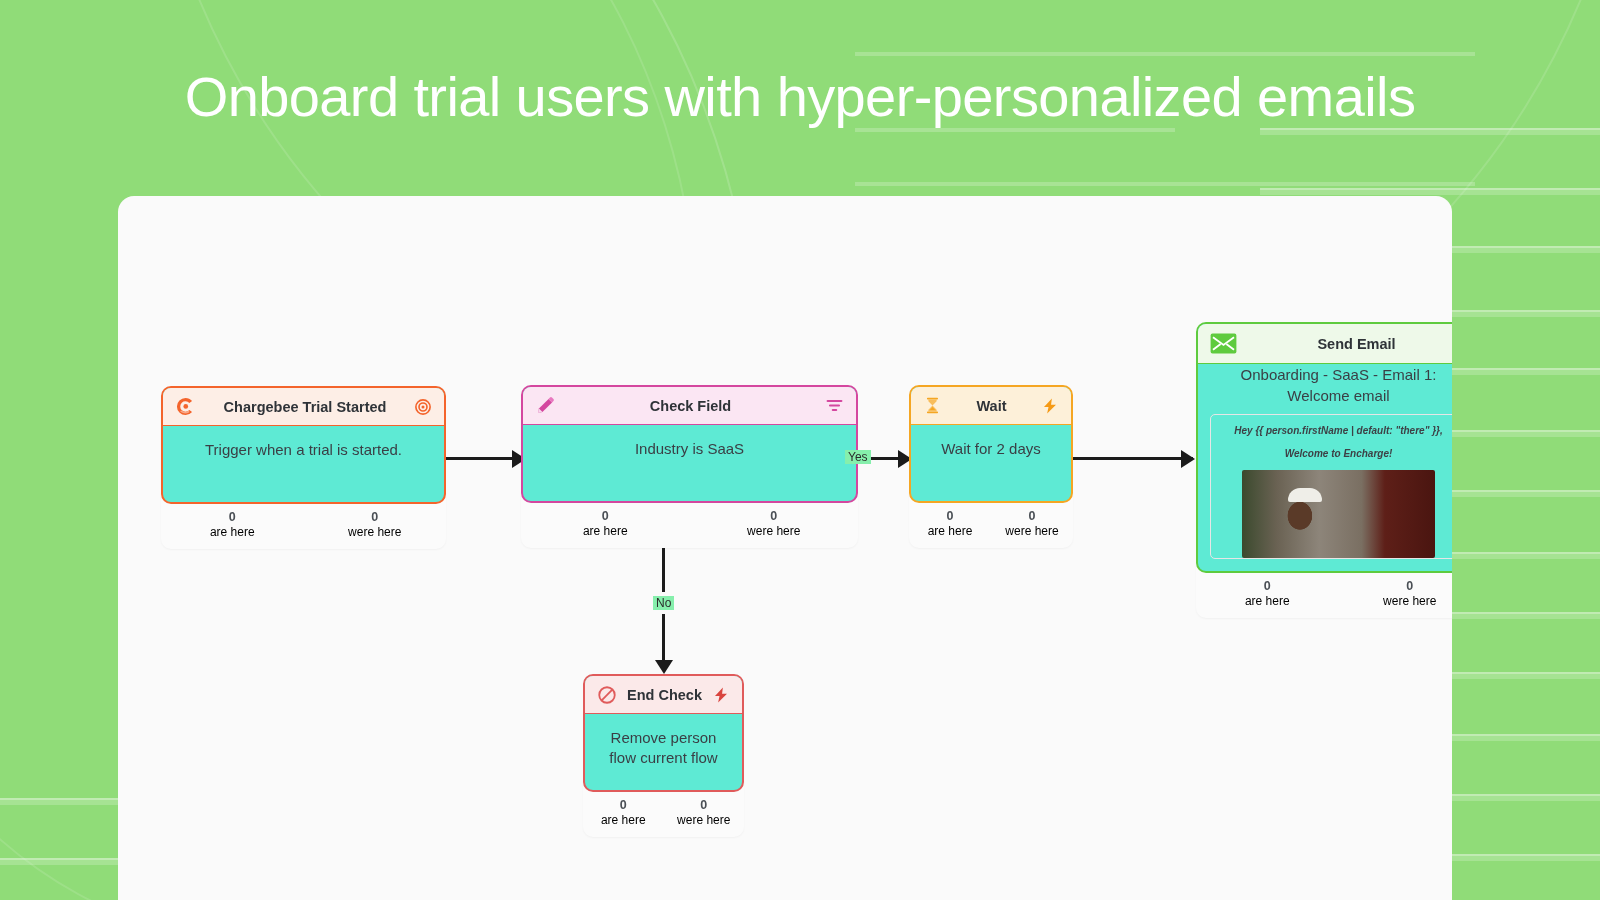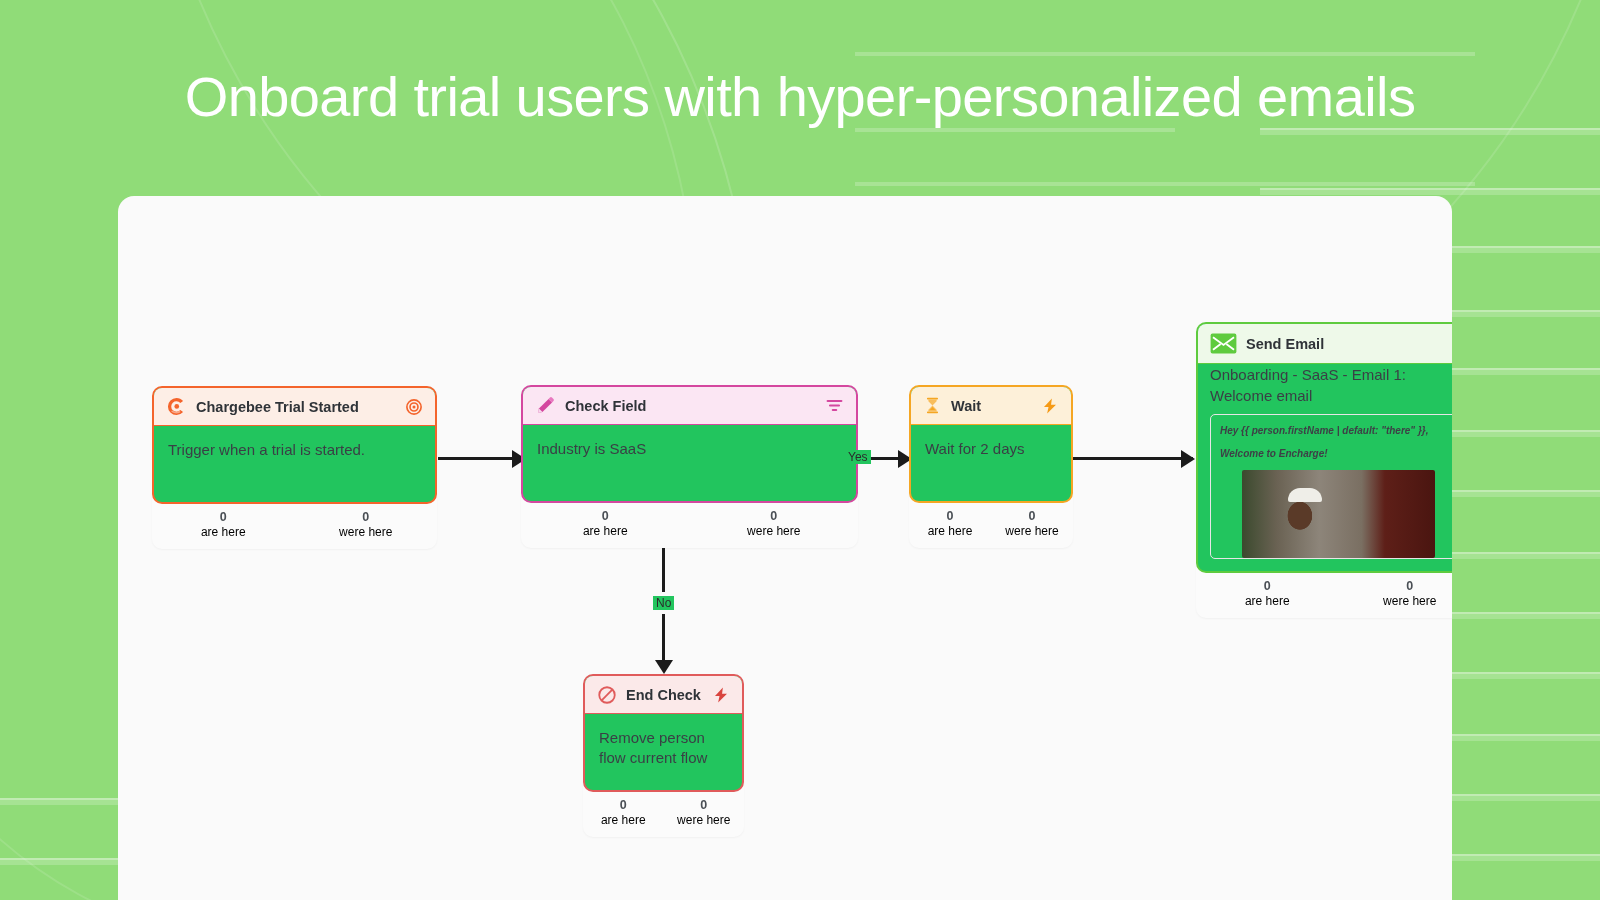--- a/index.html
+++ b/index.html
@@ -52,26 +52,27 @@
     width:1334px; height:704px;
     background:#fafafa;
     border-radius:16px 16px 0 0;
     overflow:hidden;
   }
   .flow { position:absolute; inset:0; }
 
   
   .node { position:absolute; }
   .node-card {
-    background:#22c55e;
+    background:#5eead4;
     border:2px solid var(--c);
     border-radius:10px;
     overflow:hidden;
     position:relative;
     z-index:2;
+    text-align:center;
   }
   .node-head {
     display:flex; align-items:center; gap:9px;
     padding:0 12px; height:38px;
     background:var(--head);
     border-bottom:1.5px solid var(--c);
   }
   .node-head .title {
     font-size:14.5px; font-weight:700; color:#2f3338;
     flex:1; white-space:nowrap; overflow:hidden;
@@ -103,21 +104,21 @@
     border-top:9px solid transparent; border-bottom:9px solid transparent;
     border-left:14px solid #1b1b1b;
   }
   .arrow-d {
     position:absolute; width:0; height:0; z-index:0;
     border-left:9px solid transparent; border-right:9px solid transparent;
     border-top:14px solid #1b1b1b;
   }
   .edge-label {
     position:absolute; font-size:12px; color:#2b2b2b;
-    background:#22c55e; padding:0 3px; z-index:3;
+    background:#86efac; padding:0 3px; z-index:3;
   }
 
   
   .email-preview {
     border:1px solid #e6e6e6; border-radius:5px;
     margin:6px 0 0; padding:9px 9px 0; overflow:hidden;
   }
   .email-preview p { font-size:10px; font-weight:700; color:#3d4146; margin-bottom:10px; line-height:1.3;font-style:italic; }
   .email-thumb {
     height:88px; margin:0 22px; border-radius:2px;
@@ -181,21 +182,21 @@
     <div class="edge-label" style="left:727px; top:254px;">Yes</div>
 
     <div class="edge h" style="left:955px; top:261px; width:120px;"></div>
     <div class="arrow-r" style="left:1063px; top:254px;"></div>
 
     <div class="edge v" style="left:544px; top:300px; height:96px;"></div>
     <div class="edge v" style="left:544px; top:418px; height:52px;"></div>
     <div class="arrow-d" style="left:537px; top:464px;"></div>
     <div class="edge-label" style="left:535px; top:400px;">No</div>
 
-    <div class="node" style="left:34px; top:190px; width:285px;">
+    <div class="node" style="left:43px; top:190px; width:285px;">
       <div class="node-card" style="--c:#f4642c; --head:#fdeee6;">
         <div class="node-head">
           <span class="icon">
             <svg width="21" height="21" viewBox="0 0 24 24">
               <path d="M12 2.2A9.8 9.8 0 1 0 12 21.8a9.8 9.8 0 0 0 7.5-3.4l-3.1-2.3A6 6 0 1 1 16.4 8l3.1-2.3A9.77 9.77 0 0 0 12 2.2z" fill="#f4642c"></path>
               <circle cx="12.3" cy="11.9" r="2.7" fill="#f4642c"></circle>
               <path d="M7 17.6c2.6 1.6 6 1.8 8.6.4" stroke="#f9a888" stroke-width="1.7" fill="none" stroke-linecap="round"></path>
             </svg>
           </span>
           <span class="title">Chargebee Trial Started</span>

